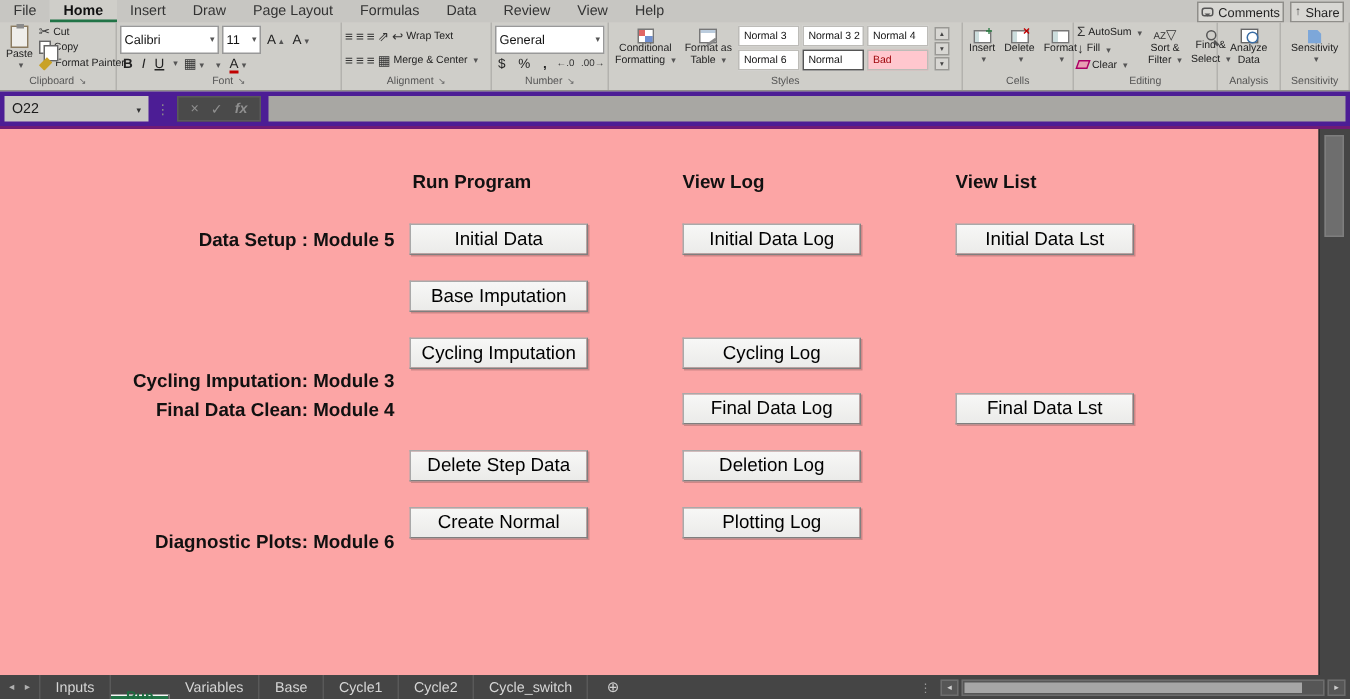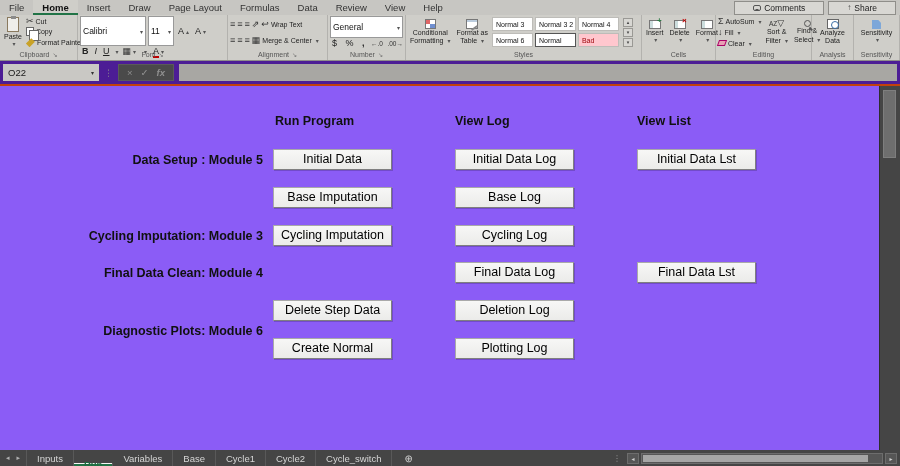--- a/index.html
+++ b/index.html
@@ -5,35 +5,35 @@
 *{box-sizing:border-box;margin:0;padding:0;}
 html,body{width:900px;height:466px;overflow:hidden;}
 body{font-family:"Liberation Sans",sans-serif;background:#3f3f3f;}
 .app{position:relative;width:900px;height:466px;background:#cdccc7;}
 
 
 .tabrow{position:absolute;top:0;left:0;right:0;height:15px;background:#c7c6c2;display:flex;align-items:stretch;font-size:9.5px;color:#333;}
 .rtab{padding:0 9px;display:flex;align-items:center;cursor:default;}
 .rtab.active{font-weight:bold;color:#111;background:#cfcec9;box-shadow:inset 0 -2px 0 #217346;}
 .tabrow-right{margin-left:auto;display:flex;gap:4px;align-items:center;padding-right:4px;}
-.pill{display:flex;align-items:center;gap:3px;border:1px solid #8f8e8a;background:#d8d7d3;padding:0 18px;height:14px;font-size:8.5px;color:#222;}
+.pill{display:flex;align-items:center;gap:3px;border:1px solid #8f8e8a;background:#d8d7d3;padding:0 2px;height:14px;font-size:8.5px;color:#222;}
 .bubble{width:8px;height:6px;border:1px solid #555;border-radius:2px;position:relative;}
 .bubble::after{content:"";position:absolute;left:1px;bottom:-3px;border:2px solid transparent;border-top-color:#555;}
 .sharearrow{font-size:8px;color:#444;}
 
 
 .ribbon{position:absolute;top:15px;left:0;right:0;height:46px;background:#cfcec9;border-bottom:1px solid #8f8e8a;display:flex;}
 .grp{display:flex;flex-direction:column;border-right:1px solid #b3b2ae;flex:none;}
 .grp-body{flex:1;display:flex;align-items:center;padding:1px 2px;gap:2px;min-height:0;}
 .grp-foot{height:11px;display:flex;align-items:center;justify-content:center;gap:3px;font-size:7px;color:#555;white-space:nowrap;}
 .launch{font-size:6px;color:#666;line-height:1;}
 .col{display:flex;flex-direction:column;justify-content:space-around;height:100%;}
 .minirow{display:flex;align-items:center;gap:2px;font-size:7px;color:#222;white-space:nowrap;}
 .bigv{display:flex;flex-direction:column;align-items:center;justify-content:center;font-size:7px;line-height:1.15;color:#222;text-align:center;height:100%;padding:0 2px;white-space:nowrap;}
-.dd{background:#fff;border:1px solid #999;font-size:8.5px;height:30px;display:flex;align-items:center;justify-content:space-between;padding:0 2px;color:#111;white-space:nowrap;}
+.dd{background:#fff;border:1px solid #999;font-size:8.5px;height:19px;display:flex;align-items:center;justify-content:space-between;padding:0 2px;color:#111;white-space:nowrap;}
 .dda{font-size:6px;color:#555;margin-left:2px;}
 .tgl{font-size:9px;color:#222;padding:0 2px;}
 .glyph{font-size:9px;color:#333;line-height:1;}
 .tiny{font-size:6.5px;color:#333;}
 
 .ic-clip{width:12px;height:15px;background:#efeeea;border:1px solid #8a7a5f;position:relative;margin-bottom:1px;}
 .ic-clip::before{content:"";position:absolute;top:-2px;left:3px;width:5px;height:3px;background:#8b8b8b;}
 .ic-copy{width:8px;height:9px;border:1px solid #666;background:#fff;position:relative;}
 .ic-copy::after{content:"";position:absolute;left:2px;top:2px;width:8px;height:9px;border:1px solid #666;background:#fff;}
 .ic-brush{width:9px;height:9px;background:#c9a227;clip-path:polygon(0 60%,60% 0,100% 40%,40% 100%);}
@@ -66,21 +66,21 @@
 
 .fbar{position:absolute;top:61px;left:0;right:0;height:23px;background:#4c1d95;display:flex;align-items:center;padding:0 3px;gap:5px;}
 .namebox{width:96px;height:17px;background:#c9c8c4;display:flex;align-items:center;justify-content:space-between;padding:0 5px;font-size:9.5px;color:#1a1a1a;}
 .nba{font-size:6px;color:#333;}
 .fdots{color:#8a8a8a;font-size:9px;}
 .fxpanel{display:flex;align-items:center;gap:8px;background:#4a4a4a;border:1px solid #5a5a5a;height:17px;padding:0 8px;color:#8f8f8f;font-size:9.5px;}
 .fx-it{font-style:italic;font-weight:bold;}
 .finput{flex:1;height:17px;background:#a8a7a3;}
 
 
-.sheet{position:absolute;top:84px;left:0;right:0;bottom:16px;background:#8b5cf6;border-top:2px solid #c2410c;}
+.sheet{position:absolute;top:84px;left:0;right:0;bottom:16px;background:#fca5a5;border-top:2px solid #701a75;}
 .ws-head{position:absolute;top:28px;font-size:12.5px;font-weight:bold;color:#111;white-space:nowrap;}
 .ws-label{position:absolute;left:0;width:263px;text-align:right;font-size:12.5px;font-weight:bold;color:#111;white-space:nowrap;}
 .ws-btn{position:absolute;width:119px;height:21px;background:linear-gradient(#f7f7f6,#ebebe9);border:1px solid #a9a9a9;border-right-color:#7f7f7f;border-bottom-color:#7f7f7f;box-shadow:1px 1px 0 rgba(0,0,0,.18);font-family:"Liberation Sans",sans-serif;font-size:12.5px;color:#000;text-align:center;line-height:19px;cursor:default;}
 .vscroll{position:absolute;top:0;right:0;bottom:0;width:21px;background:#454545;border-left:1px solid #2e2e2e;}
 .vthumb{position:absolute;top:4px;left:3px;width:13px;height:68px;background:#6e6e6e;border:1px solid #7e7e7e;}
 
 
 .tabbar{position:absolute;left:0;right:0;bottom:0;height:16px;background:#454545;display:flex;align-items:stretch;font-size:9.5px;color:#d6d6d6;}
 .snav{padding:0 6px;display:flex;align-items:center;color:#b0b0b0;font-size:7px;gap:7px;}
 .stab{padding:0 10px;display:flex;align-items:center;border-right:1px solid #595959;white-space:nowrap;cursor:default;}
@@ -371,30 +371,29 @@
     </div>
     <div class="finput"></div>
   </div>
 
   <div class="sheet">
     <span class="ws-head" style="left:275px">Run Program</span>
     <span class="ws-head" style="left:455px">View Log</span>
     <span class="ws-head" style="left:637px">View List</span>
 
     <div class="ws-label" style="top:67px">Data Setup : Module 5</div>
-    <div class="ws-label" style="top:143px">Cycling Imputation: Module 3</div>
+    <div class="ws-label" style="top:161px">Cycling Imputation: Module 3</div>
     <div class="ws-label" style="top:180px">Final Data Clean: Module 4</div>
-    <div class="ws-label" style="top:238px">Diagnostic Plots: Module 6</div>
+    <div class="ws-label" style="top:268px">Diagnostic Plots: Module 6</div>
 
     <button class="ws-btn" style="top:63px;left:273px">Initial Data</button>
     <button class="ws-btn" style="top:63px;left:455px">Initial Data Log</button>
     <button class="ws-btn" style="top:63px;left:637px">Initial Data Lst</button>
 
     <button class="ws-btn" style="top:101px;left:273px">Base Imputation</button>
-    <button class="ws-btn" style="top:101px;left:455px">Base Log</button>
 
     <button class="ws-btn" style="top:139px;left:273px">Cycling Imputation</button>
     <button class="ws-btn" style="top:139px;left:455px">Cycling Log</button>
 
     <button class="ws-btn" style="top:176px;left:455px">Final Data Log</button>
     <button class="ws-btn" style="top:176px;left:637px">Final Data Lst</button>
 
     <button class="ws-btn" style="top:214px;left:273px">Delete Step Data</button>
     <button class="ws-btn" style="top:214px;left:455px">Deletion Log</button>
 

